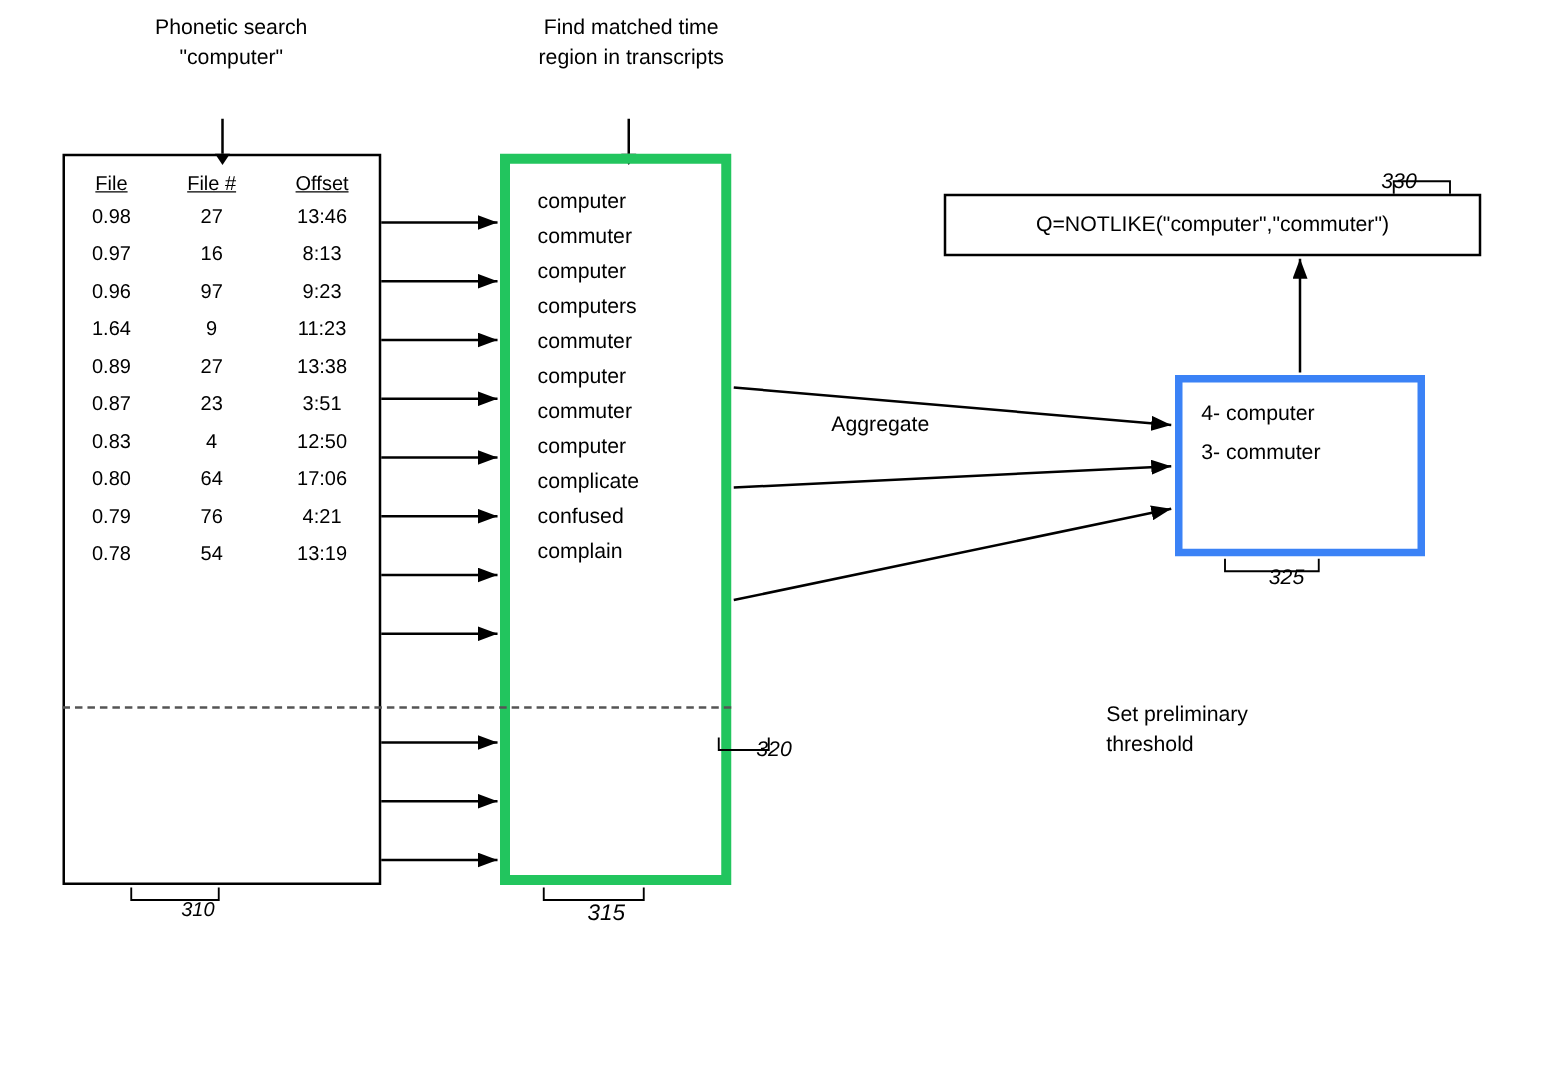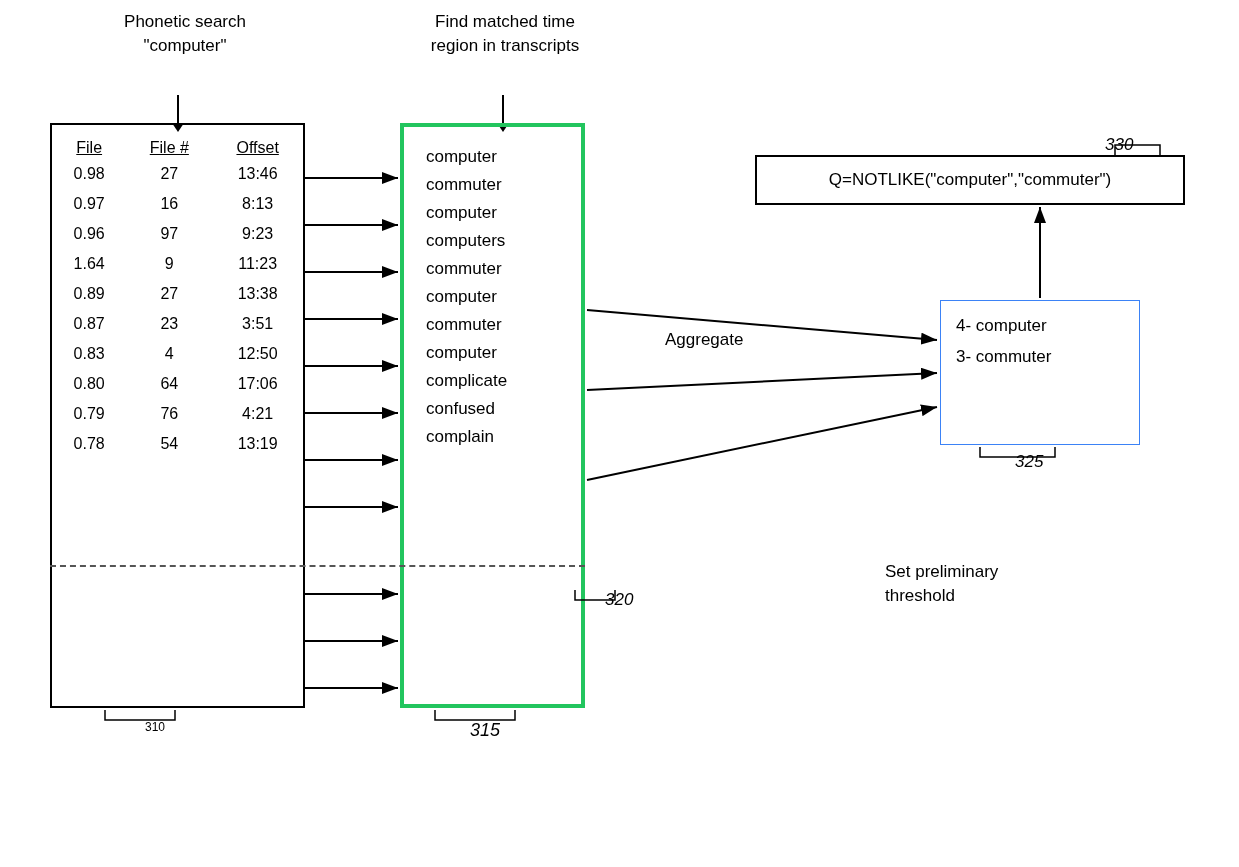--- a/index.html
+++ b/index.html
@@ -84,21 +84,21 @@
       border: 2px solid #000;
     }
 
     
     .box-315 {
       position: absolute;
       top: 123px;
       left: 385px;
       width: 185px;
       height: 585px;
-      border: 4px solid #22c55e;
+      border: 8px solid #22c55e;
     }
 
     
     .table-310 {
       width: 100%;
       border-collapse: collapse;
       margin-top: 12px;
     }
 
     .table-310 th {
@@ -136,21 +136,21 @@
       font-size: 17px;
     }
 
     
     .box-325 {
       position: absolute;
       top: 300px;
       left: 925px;
       width: 200px;
       height: 145px;
-      border: 1px solid #3b82f6;
+      border: 6px solid #3b82f6;
       padding: 10px 15px;
       font-size: 17px;
       line-height: 1.8;
     }
 
     
     .box-330 {
       position: absolute;
       top: 155px;
       left: 740px;
@@ -161,21 +161,22 @@
       align-items: center;
       justify-content: center;
       font-size: 17px;
     }
 
     
     .label-310 {
       position: absolute;
       top: 720px;
       left: 130px;
-      font-size: 12px;
+      font-size: 16px;
+      font-style: italic;
     }
 
     .label-315 {
       position: absolute;
       top: 720px;
       left: 455px;
       font-size: 18px;
       font-style: italic;
     }
 

